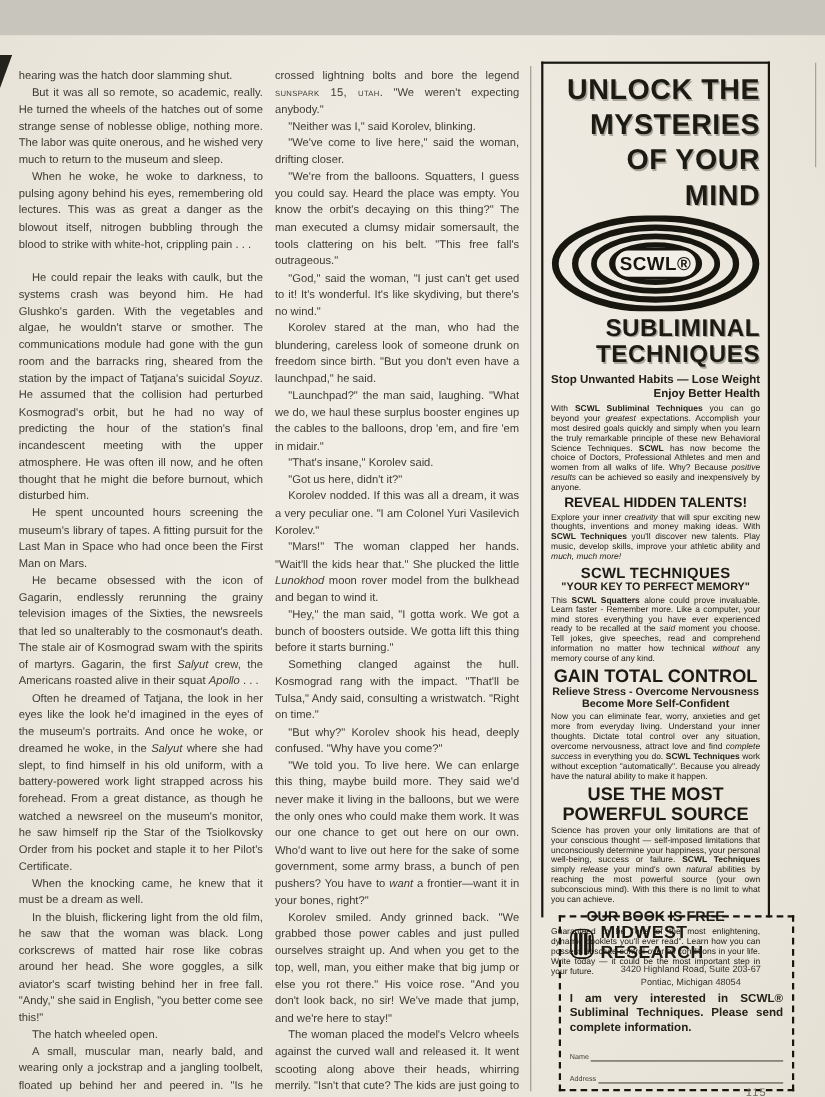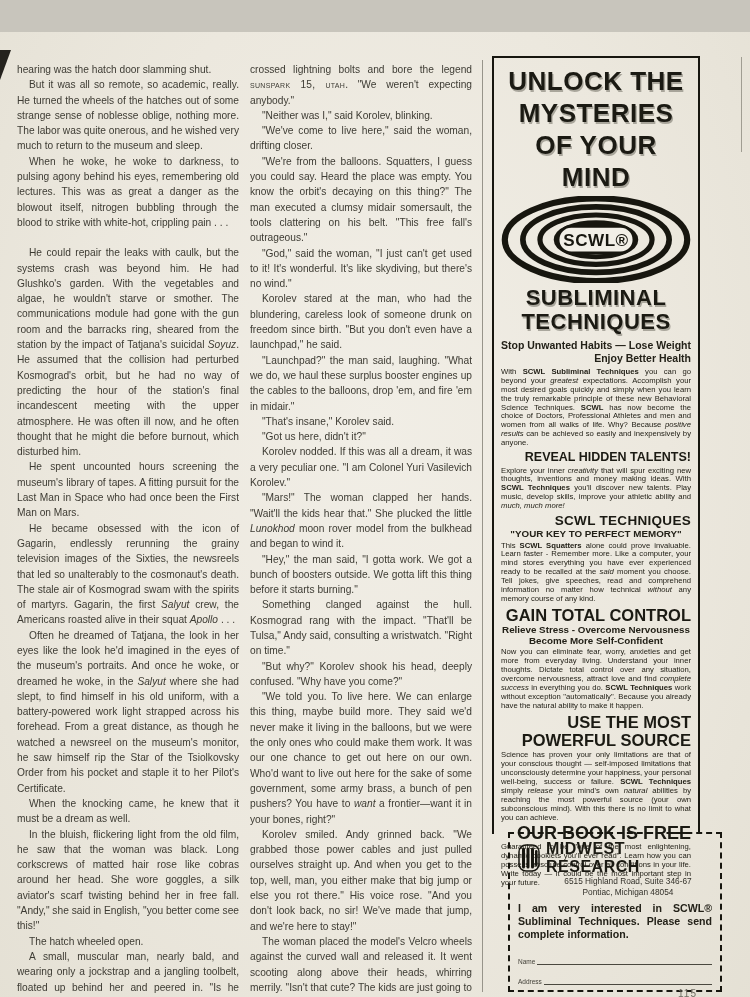--- a/index.html
+++ b/index.html
@@ -19,34 +19,34 @@
   .para.noindent{text-indent:0;}
   .para.gap{margin-top:15px;}
   .sc{font-variant:small-caps;letter-spacing:.3px;}
   .vrule{position:absolute;left:482px;top:28px;width:1px;height:932px;background:#97948a;}
   .edge-line{position:absolute;left:741px;top:25px;width:1px;height:95px;background:#a09d92;}
   .corner-mark{position:absolute;left:0;top:18px;width:11px;height:30px;background:#24221d;
                clip-path:polygon(0 0,100% 0,0 100%);}
   
   .ad{position:absolute;left:492px;top:24px;width:208px;height:778px;box-sizing:border-box;
       border:2px solid #17160f;border-bottom:none;padding:5px 7px 0 7px;color:#232118;}
-  .deco{font-weight:700;text-align:center;color:#1b1a13;
+  .deco{font-weight:700;text-align:right;color:#1b1a13;
         text-shadow:1.2px 1.5px 0 rgba(60,58,48,.38);}
   .deco-big{font-size:26px;line-height:32px;letter-spacing:.5px;margin-top:2px;}
   .deco-mid{font-size:22px;line-height:24px;letter-spacing:.5px;margin-top:3px;}
   .logo-wrap{margin:3px 0 0 0;}
   .logo-wrap svg{display:block;width:100%;height:auto;}
   .logo-text{font-family:"Liberation Sans",sans-serif;font-weight:700;font-size:18px;
              letter-spacing:.5px;fill:#17160f;text-anchor:middle;}
   .tagline{font-weight:700;text-align:right;font-size:10.5px;line-height:13px;margin-top:5px;}
   .ad-body{font-size:7.7px;line-height:8.9px;text-align:justify;margin:2.5px 0 2px 0;}
-  .ad h3{margin:2px 0 0 0;text-align:right;color:#1b1a13;}
+  .ad h3{margin:2px 0 0 0;text-align:center;color:#1b1a13;}
   .h13{font-size:12.5px;line-height:14px;}
   .h15{font-size:13.5px;line-height:15px;letter-spacing:.3px;}
-  .h16{font-size:18px;line-height:16px;}
+  .h16{font-size:13px;line-height:16px;}
   .h17{font-size:16.5px;line-height:18px;}
   .hsub{font-weight:700;text-align:center;font-size:9.8px;line-height:11px;}
   
   .coupon{position:absolute;left:508px;top:800px;width:214px;height:160px;box-sizing:border-box;
           border:2px dashed #17160f;padding:6px 8px 4px 8px;color:#232118;}
   .coupon-head{display:flex;align-items:center;gap:6px;}
   .mr-logo{flex:0 0 auto;}
   .mr-name{font-weight:700;font-size:16px;letter-spacing:.5px;color:#1b1a13;}
   .mr-addr{font-size:8.3px;line-height:10.5px;text-align:center;padding-left:26px;color:#33312a;}
   .interest{font-weight:700;font-size:10.6px;line-height:13px;text-align:justify;margin:5px 0 4px 0;}
@@ -149,21 +149,21 @@
     <div class="coupon-head">
       <svg class="mr-logo" width="22" height="28" viewBox="0 0 22 28" xmlns="http://www.w3.org/2000/svg">
         <rect x="1" y="1" width="20" height="26" rx="7" fill="none" stroke="#17160f" stroke-width="1.5"></rect>
         <rect x="4" y="3.5" width="3" height="21" rx="1.5" fill="#17160f"></rect>
         <rect x="8.5" y="3.5" width="3" height="21" rx="1.5" fill="#17160f"></rect>
         <rect x="13" y="3.5" width="3" height="21" rx="1.5" fill="#17160f"></rect>
         <rect x="17" y="6" width="2.5" height="16" rx="1.2" fill="#17160f"></rect>
       </svg>
       <span class="mr-name">MIDWEST RESEARCH</span>
     </div>
-    <div class="mr-addr">6515 Highland Road, Suite 346-67</div>
+    <div class="mr-addr">3420 Highland Road, Suite 203-67</div>
     <div class="mr-addr">Pontiac, Michigan 48054</div>
     <p class="interest">I am very interested in SCWL® Subliminal Techniques. Please send complete information.</p>
     <div class="form-row">
       <span class="flabel">Name</span>
         <span class="fline"></span>
     </div>
     <div class="form-row">
       <span class="flabel">Address</span>
         <span class="fline"></span>
     </div>

